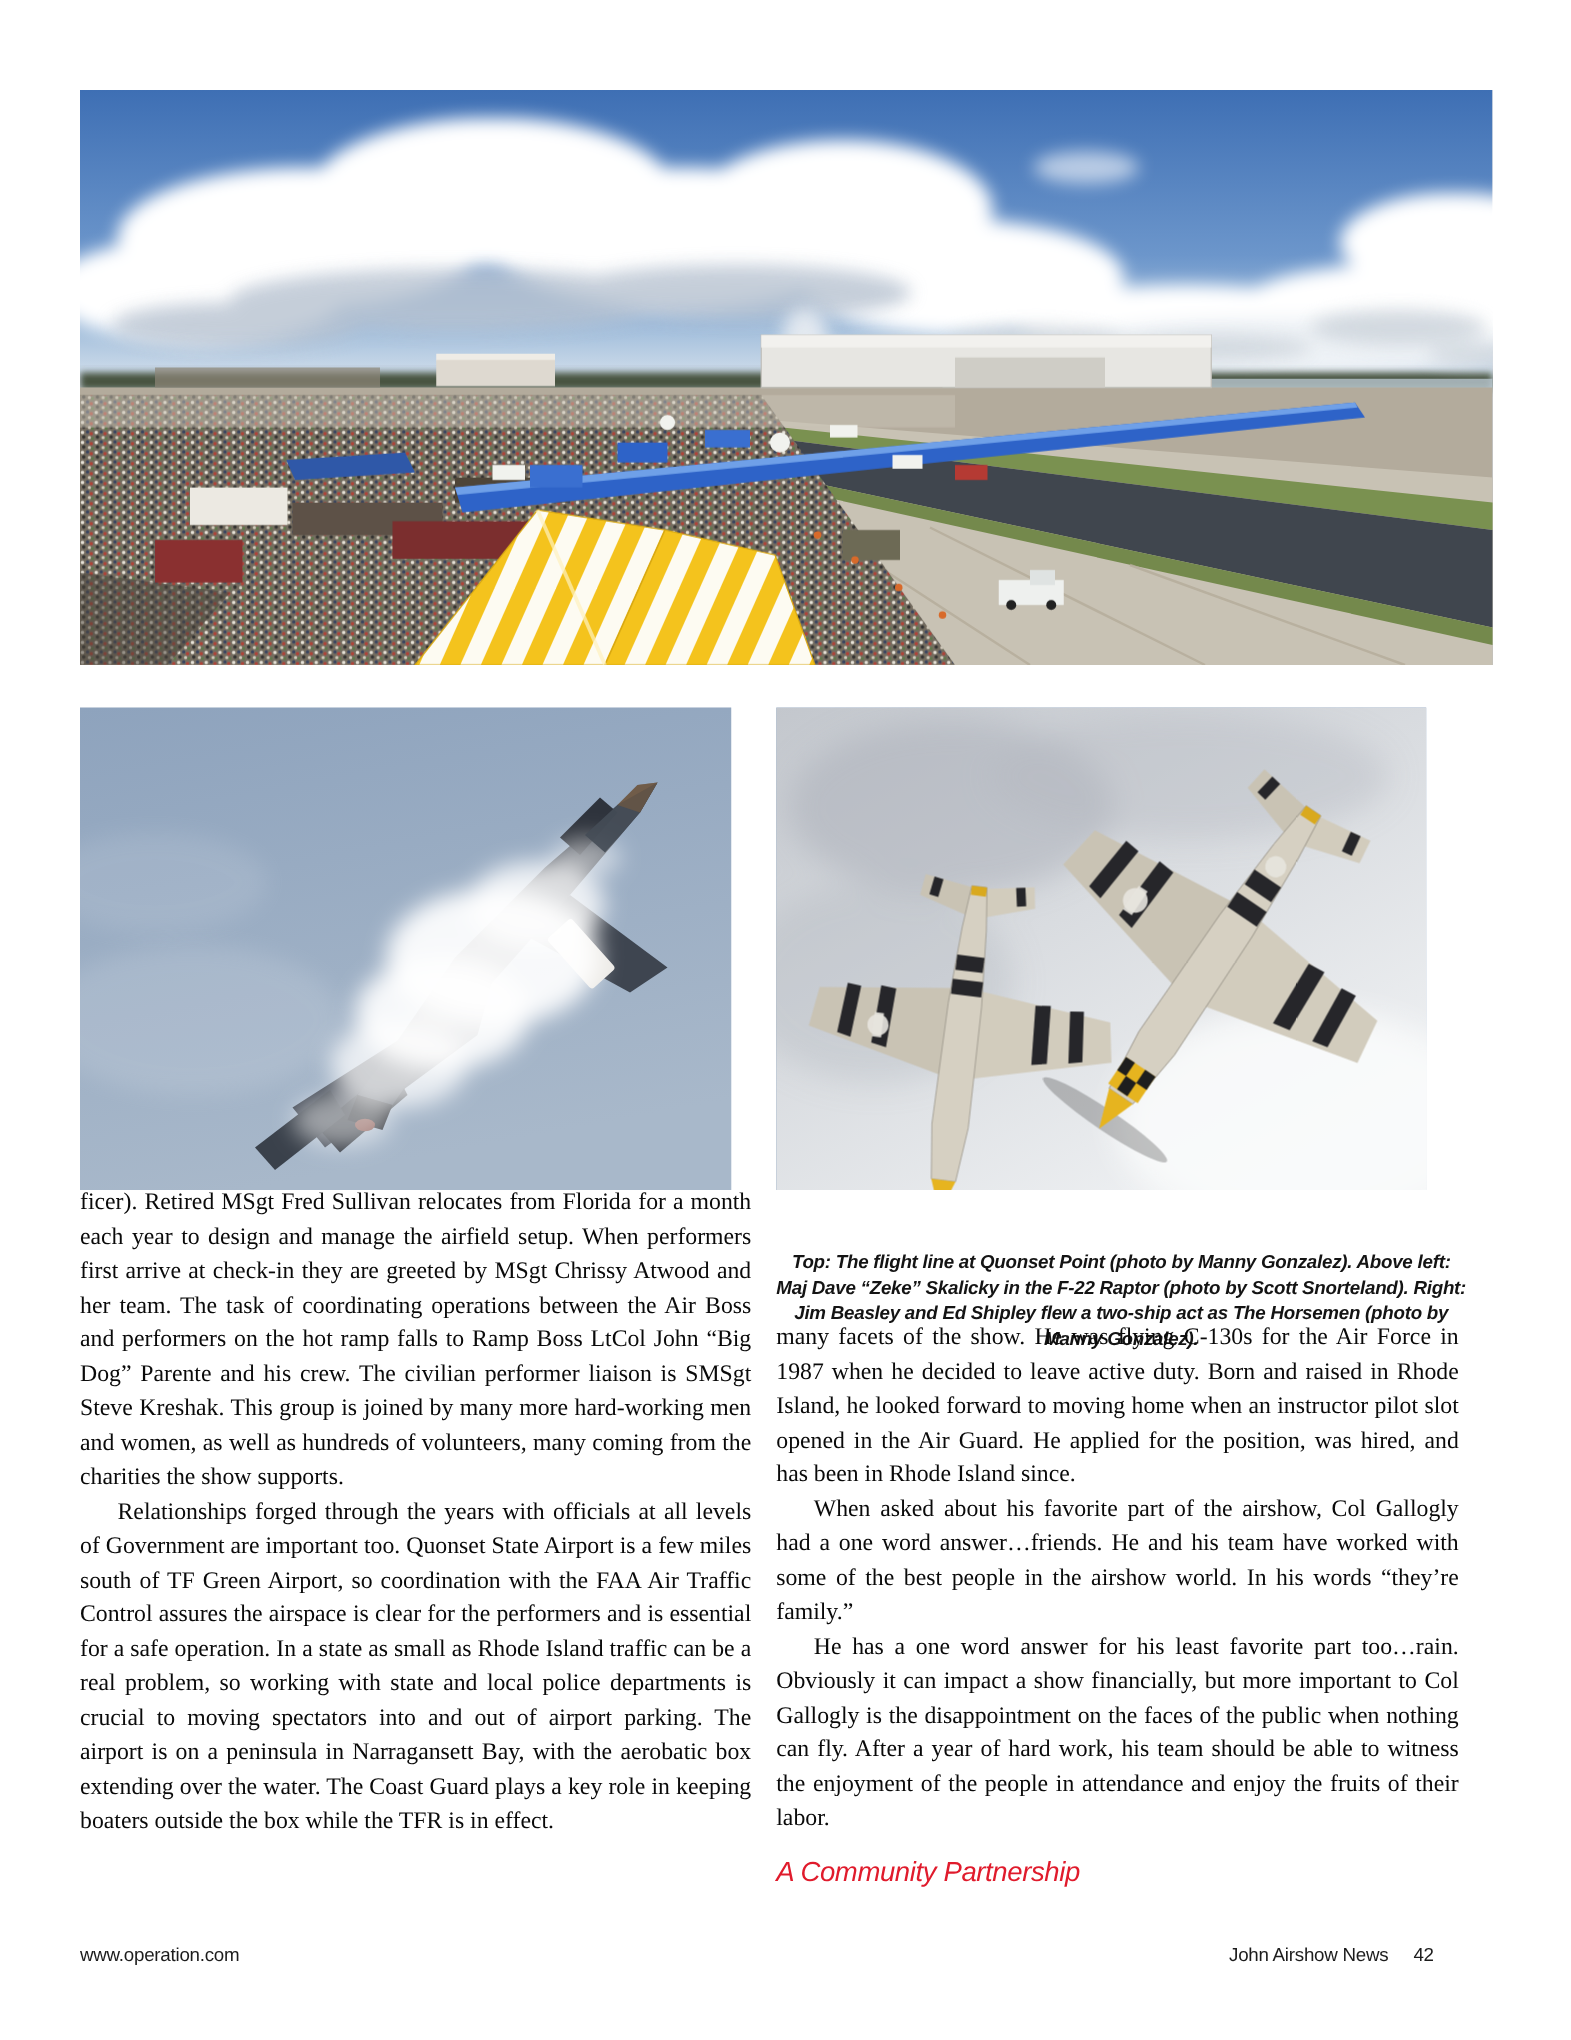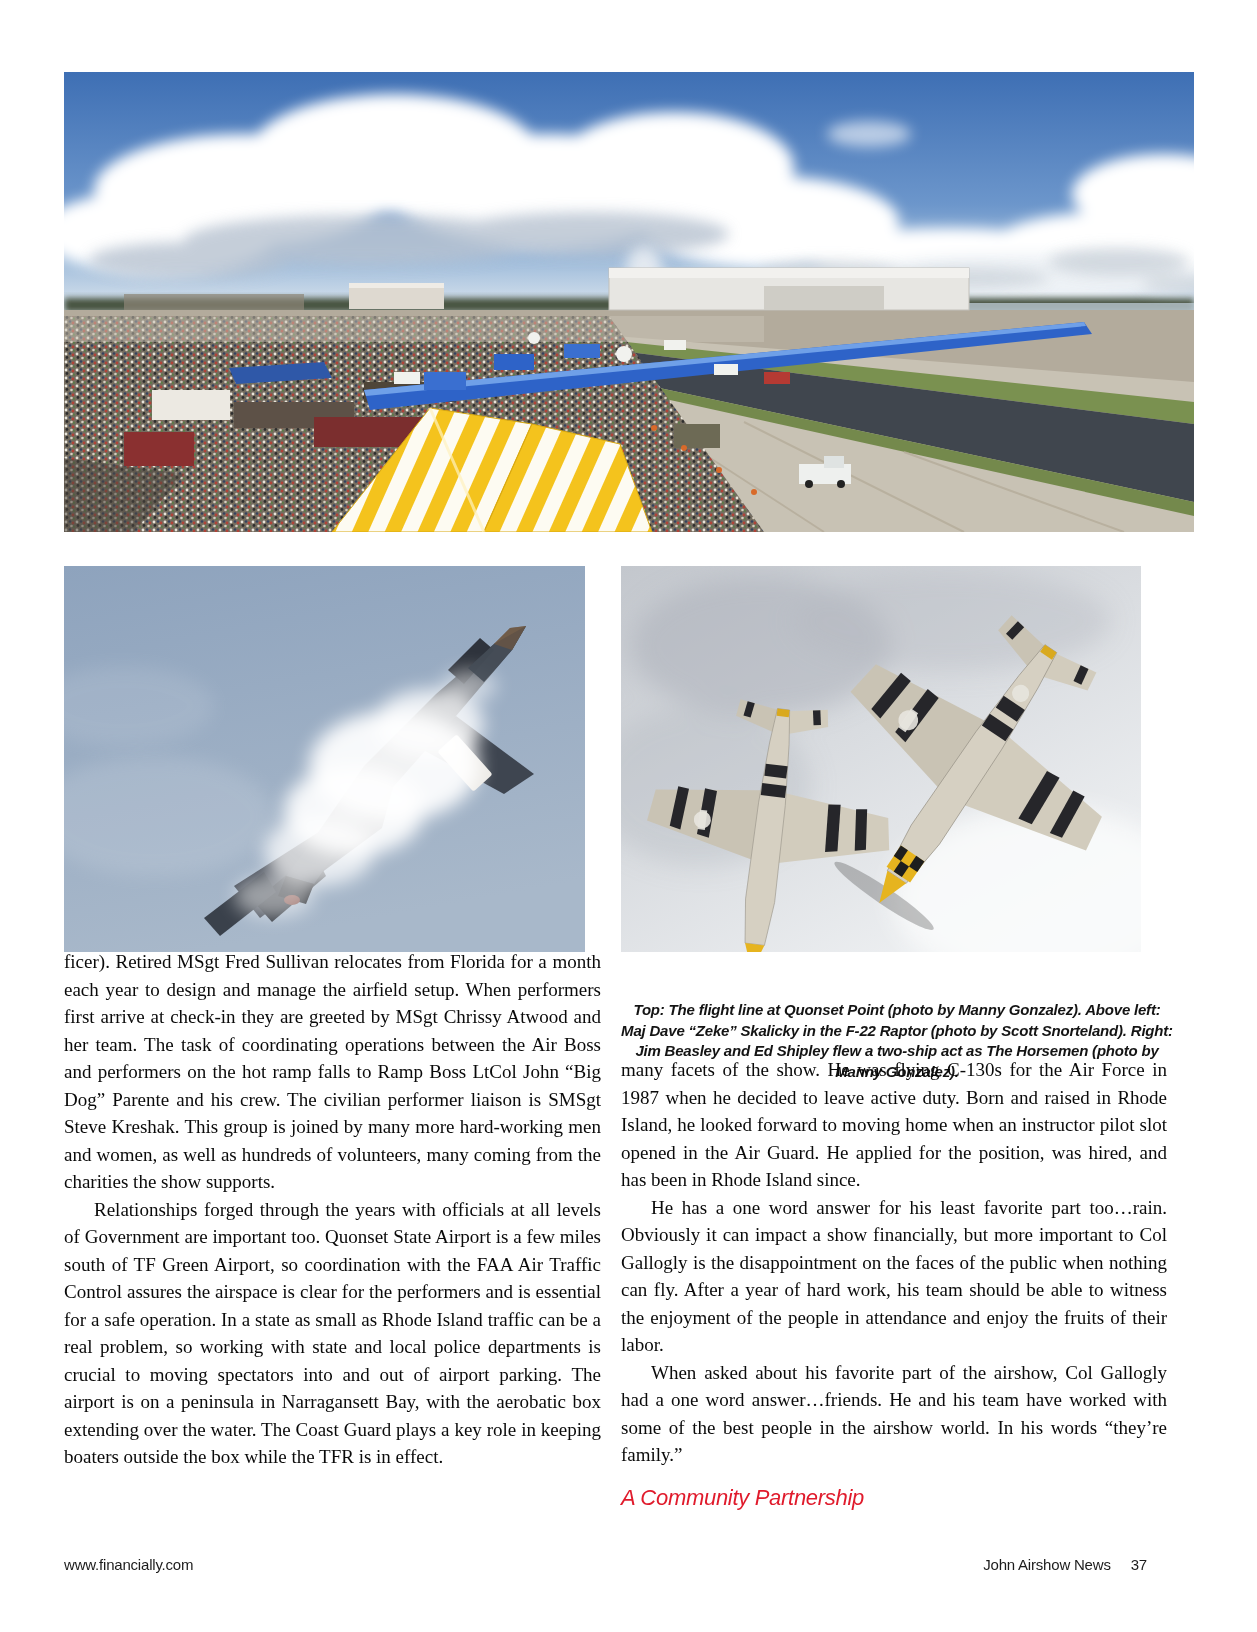--- a/index.html
+++ b/index.html
@@ -260,22 +260,22 @@
 
 <div class="caption">Top: The flight line at Quonset Point (photo by Manny Gonzalez). Above left: Maj Dave “Zeke” Skalicky in the F-22 Raptor (photo by Scott Snorteland). Right: Jim Beasley and Ed Shipley flew a two-ship act as The Horsemen (photo by Manny Gonzalez).</div>
 
 <div class="col" id="col-left">
   <p>ficer). Retired MSgt Fred Sullivan relocates from Florida for a month each year to design and manage the airfield setup. When performers first arrive at check-in they are greeted by MSgt Chrissy Atwood and her team.  The task of coordinating operations between the Air Boss and performers on the hot ramp falls to Ramp Boss LtCol John “Big Dog” Parente and his crew. The civilian performer liaison is SMSgt Steve Kreshak. This group is joined by many more hard-working men and women, as well as hundreds of volunteers, many coming from the charities the show supports.</p>
   <p class="indent">Relationships forged through the years with officials at all levels of Government are important too. Quonset State Airport is a few miles south of TF Green Airport, so coordination with the FAA Air Traffic Control assures the airspace is clear for the performers and is essential for a safe operation. In a state as small as Rhode Island traffic can be a real problem, so working with state and local police departments is crucial to moving spectators into and out of airport parking. The airport is on a peninsula in Narragansett Bay, with the aerobatic box extending over the water. The Coast Guard plays a key role in keeping boaters outside the box while the TFR is in effect.</p>
 </div>
 
 <div class="col" id="col-right">
   <p>many facets of the show. He was flying C-130s for the Air Force in 1987 when he decided to leave active duty. Born and raised in Rhode Island, he looked forward to moving home when an instructor pilot slot opened in the Air Guard. He applied for the position, was hired, and has been in Rhode Island since.</p>
+  <p class="indent">When asked about his favorite part of the airshow, Col Gallogly had a one word answer…friends. He and his team have worked with some of the best people in the airshow world. In his words “they’re family.”</p>
   <p class="indent">He has a one word answer for his least favorite part too…rain. Obviously it can impact a show financially, but more important to Col Gallogly is the disappointment on the faces of the public when nothing can fly. After a year of hard work, his team should be able to witness the enjoyment of the people in attendance and enjoy the fruits of their labor.</p>
-  <p class="indent">When asked about his favorite part of the airshow, Col Gallogly had a one word answer…friends. He and his team have worked with some of the best people in the airshow world. In his words “they’re family.”</p>
   <h2 class="red-heading">A Community Partnership</h2>
 </div>
 
-<div class="footer-item" id="footer-left">www.financially.com</div>
+<div class="footer-item" id="footer-left">www.operation.com</div>
 <div class="footer-item" id="footer-right">
   <span>John Airshow News</span>
-  <span>37</span>
+  <span>42</span>
 </div>
 
 </body></html>

